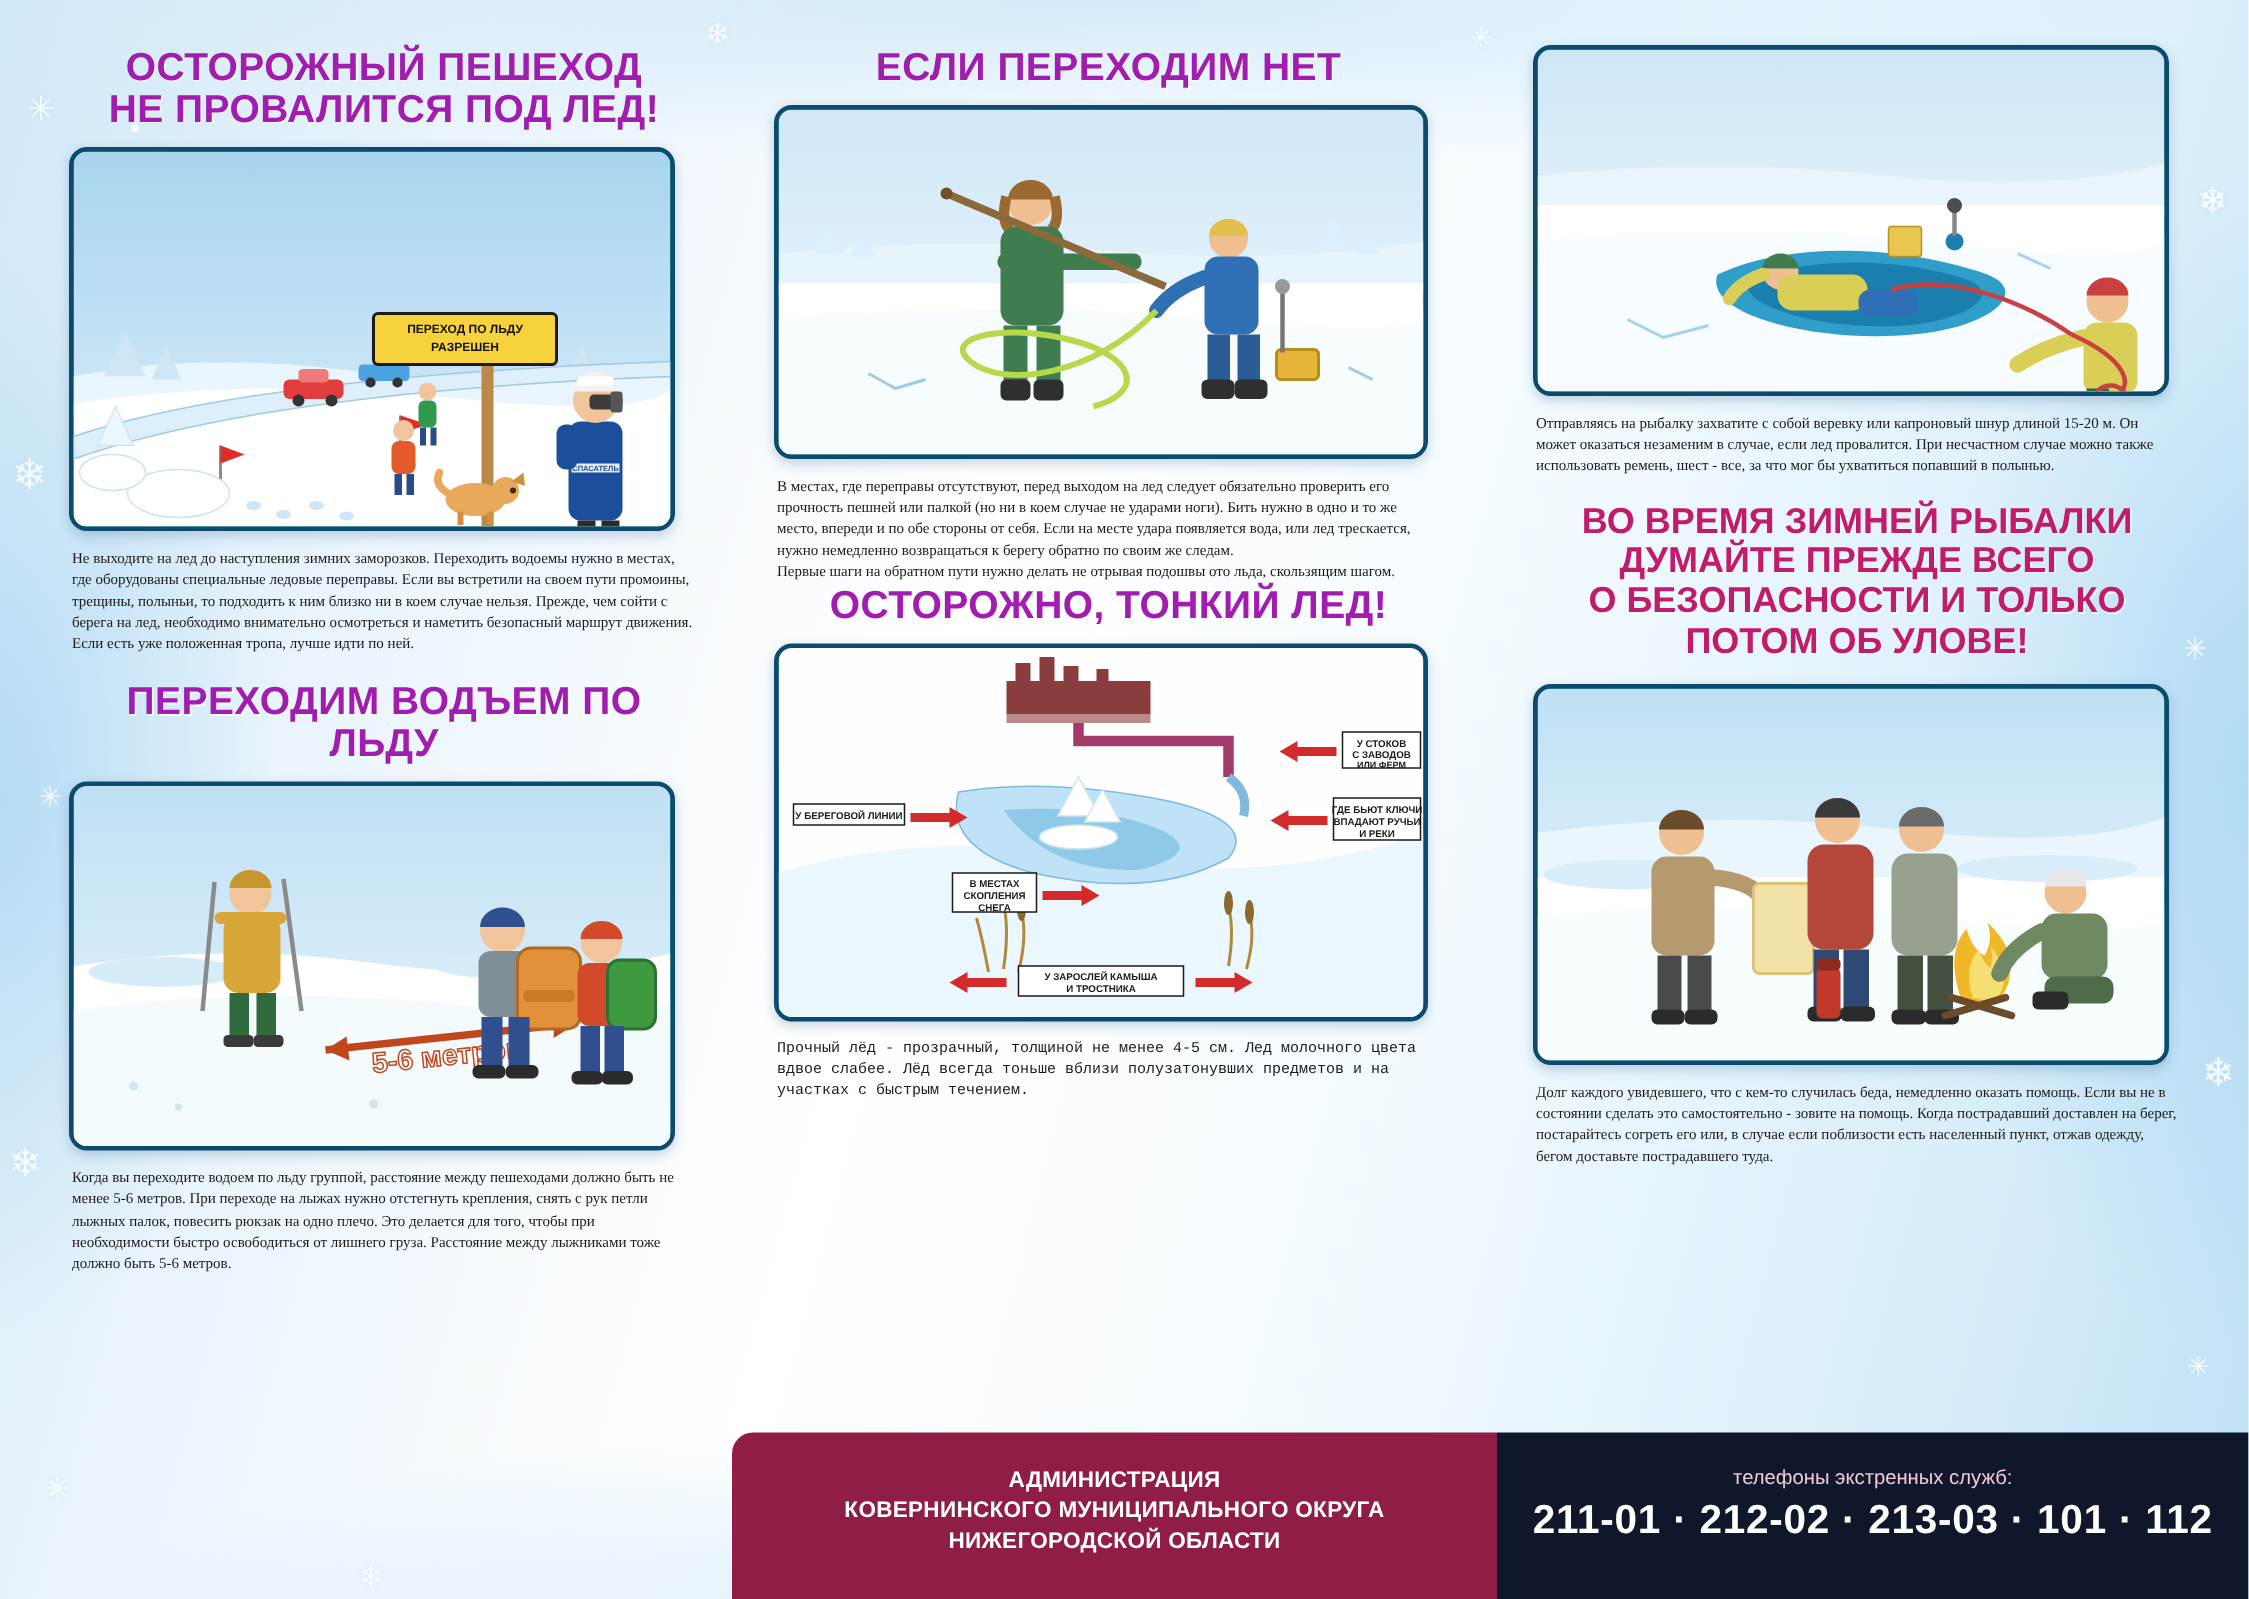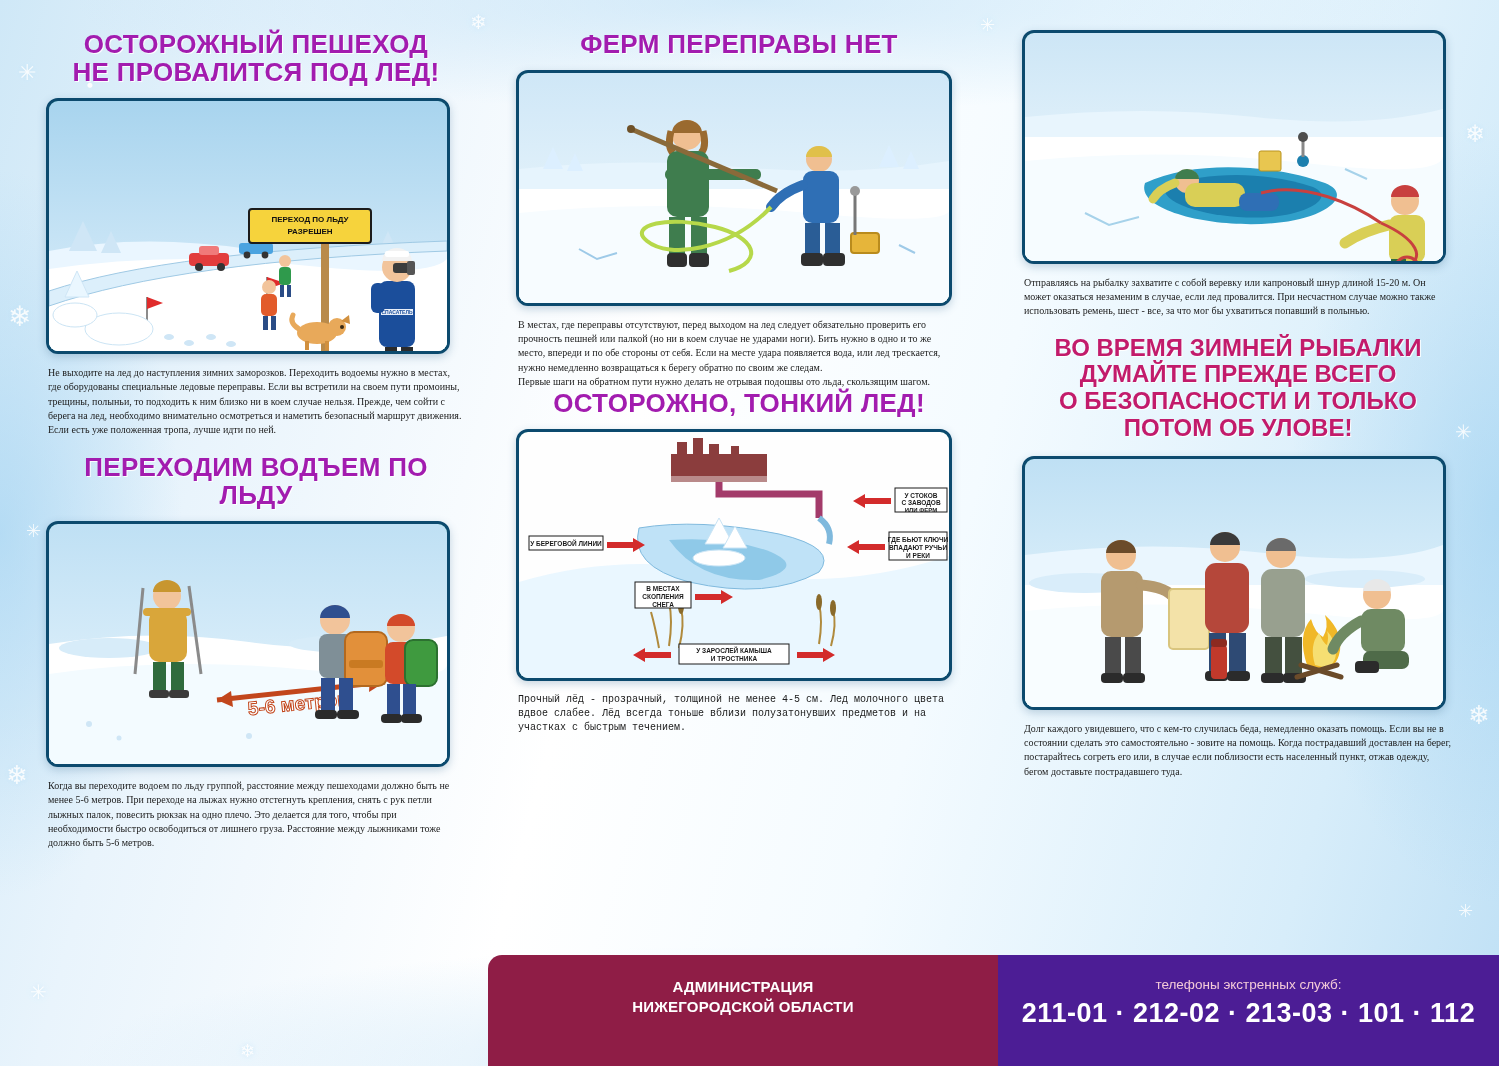--- a/index.html
+++ b/index.html
@@ -44,21 +44,21 @@
   .cap.sans{font-family:Liberation Mono, monospace;}
   .subhead{
     margin:16px 0 0 0;color:#c21b6b;font-size:24px;line-height:1.12;font-weight:bold;text-align:center;
     text-shadow:1px 1px 0 rgba(255,255,255,.9);
   }
 
   
   .footer{position:absolute;left:488px;top:955px;width:1155px;height:111px;}
   .foot-left{position:absolute;left:0;top:0;width:510px;height:111px;background:#8f1d46;
     border-top-left-radius:14px;}
-  .foot-right{position:absolute;left:510px;top:0;width:501px;height:111px;background:#4c1d95;}
+  .foot-right{position:absolute;left:510px;top:0;width:501px;height:111px;background:#0f172a;}
   .foot-left .t{color:#fff;text-align:center;font-size:15px;line-height:1.35;font-weight:bold;padding-top:22px;letter-spacing:.2px;}
   .foot-right .s{color:#f3c9d8;text-align:center;font-size:13.5px;padding-top:22px;}
   .foot-right .p{color:#fff;text-align:center;font-size:27px;font-weight:bold;padding-top:6px;letter-spacing:.5px;}
 
   
   svg{display:block}
 </style>
 </head>
 <body>
 
@@ -247,21 +247,21 @@
             <circle cx="200" cy="212" r="3"></circle>
           </g>
       </svg>
     </div>
 
     <p class="cap">Когда вы переходите водоем по льду группой, расстояние между пешеходами должно быть не менее 5-6 метров. При переходе на лыжах нужно отстегнуть крепления, снять с рук петли лыжных палок, повесить рюкзак на одно плечо. Это делается для того, чтобы при необходимости быстро освободиться от лишнего груза. Расстояние между лыжниками тоже должно быть 5-6 метров.</p>
   </div>
 
   <div class="col col2">
 
-    <h2 class="head">ФЕРМ ПЕРЕПРАВЫ НЕТ</h2>
+    <h2 class="head">ЕСЛИ ПЕРЕХОДИМ НЕТ</h2>
 
     <div class="pic" style="width:430px;height:230px">
       <svg viewBox="0 0 430 230" width="430" height="230">
         <defs>
           <linearGradient id="skyM" x1="0" y1="0" x2="0" y2="1">
             <stop offset="0" stop-color="#cfe7f7"></stop>
               <stop offset="1" stop-color="#f2fafd"></stop>
           </linearGradient>
         </defs>
         <rect width="430" height="230" fill="url(#skyM)"></rect>
@@ -525,20 +525,21 @@
       </svg>
     </div>
 
     <p class="cap">Долг каждого увидевшего, что с кем-то случилась беда, немедленно оказать помощь. Если вы не в состоянии сделать это самостоятельно - зовите на помощь. Когда пострадавший доставлен на берег, постарайтесь согреть его или, в случае если поблизости есть населенный пункт, отжав одежду, бегом доставьте пострадавшего туда.</p>
   </div>
 
   <div class="footer">
     <div class="foot-left">
       <div class="t">
         <div>АДМИНИСТРАЦИЯ</div>
+        <div>КОВЕРНИНСКОГО МУНИЦИПАЛЬНОГО ОКРУГА</div>
         <div>НИЖЕГОРОДСКОЙ ОБЛАСТИ</div>
       </div>
     </div>
     <div class="foot-right">
       <div class="s">телефоны экстренных служб:</div>
       <div class="p">211-01 · 212-02 · 213-03 · 101 · 112</div>
     </div>
   </div>
 
 </div>

